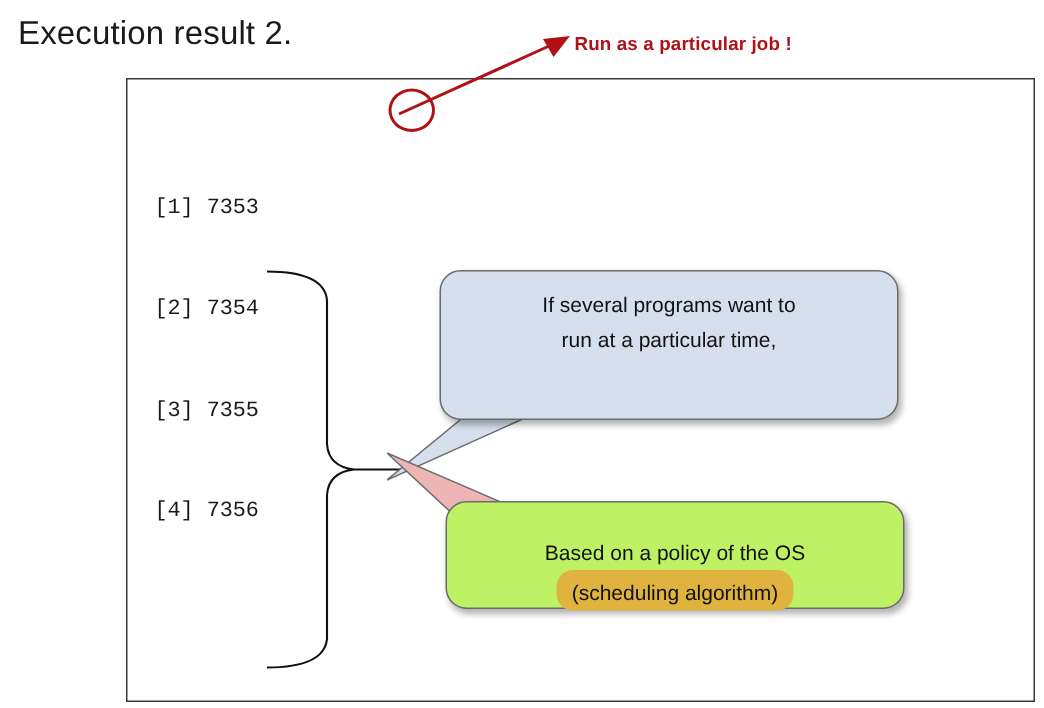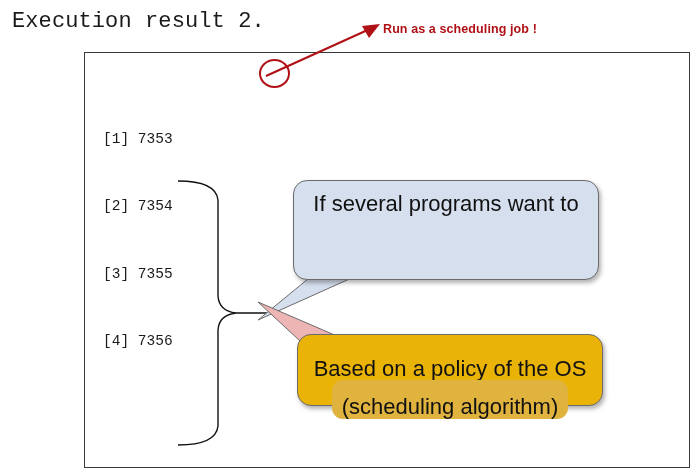--- a/index.html
+++ b/index.html
@@ -19,21 +19,20 @@
   
   #slide-title {
     position: absolute;
     left: 12px;
     top: 9px;
     font-size: 22px;
     font-weight: 400;
     color: #1a1a1a;
     letter-spacing: 0.1px;
     white-space: nowrap;
-    font-family: Liberation Mono, monospace;
   }
 
   
   #annotation-label {
     position: absolute;
     left: 383px;
     top: 22px;
     font-size: 12.5px;
     font-weight: bold;
     color: #b01116;
@@ -97,45 +96,45 @@
     pointer-events: none;
   }
 
   
   .bubble {
     position: absolute;
     border-radius: 14px;
     border: 1px solid #6b6b6b;
     box-sizing: border-box;
     text-align: center;
-    font-size: 22px;
+    font-size: 14px;
     line-height: 23px;
     color: #111111;
     box-shadow: 2px 3px 4px rgba(0,0,0,0.30);
   }
   #bubble-question {
     left: 293px;
     top: 180px;
     width: 306px;
     height: 100px;
     background: #d6dfee;
     padding-top: 11px;
   }
   #bubble-answer {
     left: 297px;
     top: 334px;
     width: 306px;
     height: 72px;
-    background: #eab308;
+    background: #bef264;
     padding-top: 22px;
   }
   .highlight {
     background: #e0b33f;
     border-radius: 11px;
-    padding: 17px 10px 2px 10px;
+    padding: 5px 10px 2px 10px;
     display: inline-block;
     line-height: 20px;
   }
 
   
   .bubble-tail {
     position: absolute;
     pointer-events: none;
   }
   #tail-question { left: 258px; top: 274px; width: 120px; height: 48px; }
@@ -171,37 +170,38 @@
   
 </div>
 
 <div id="amp-circle"></div>
 
 <svg id="annotation-arrow" viewBox="0 0 130 62">
   <line x1="4" y1="58" x2="110" y2="10" stroke="#b01116" stroke-width="2"></line>
   <polygon points="118,6 100,8 107,20" fill="#b01116"></polygon>
 </svg>
 
-<div id="annotation-label">Run as a scheduling job !</div>
+<div id="annotation-label">Run as a particular job !</div>
 
 <svg id="brace" viewBox="0 0 96 270">
   <path d="M 2 3 Q 40 3 42 22 L 42 118 Q 43 133 60 135 Q 43 137 42 152 L 42 248 Q 40 267 2 267" fill="none" stroke="#111111" stroke-width="1.4"></path>
   <line x1="60" y1="135" x2="96" y2="135" stroke="#111111" stroke-width="1.4"></line>
 </svg>
 
 <svg class="bubble-tail" id="tail-question" viewBox="0 0 120 48">
   <polygon points="0,46 98,2 56,0" fill="#d6dfee" stroke="#6b6b6b" stroke-width="1"></polygon>
 </svg>
 
 <svg class="bubble-tail" id="tail-answer" viewBox="0 0 130 56">
   <polygon points="0,2 116,52 56,54" fill="#eeb5b5" stroke="#6b6b6b" stroke-width="1"></polygon>
 </svg>
 
 <div class="bubble" id="bubble-question">
   <div>If several programs want to</div>
+  <div>run at a particular time,</div>
 </div>
 
 <div class="bubble" id="bubble-answer">
   <div>Based on a policy of the OS</div>
   <div>
     <span class="highlight">(scheduling algorithm)</span>
   </div>
 </div>
 
 </body></html>

